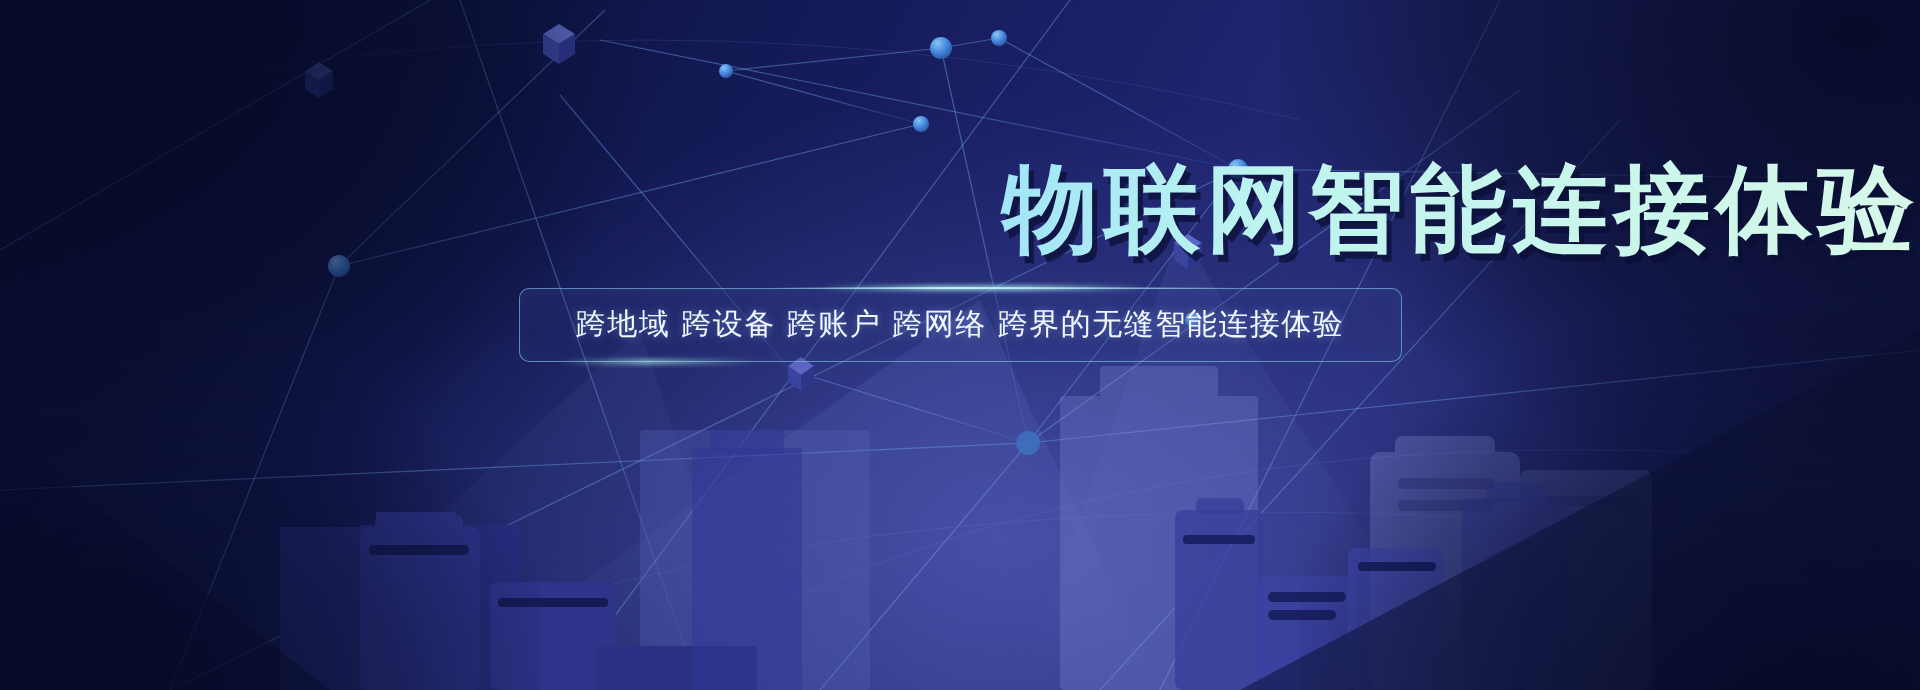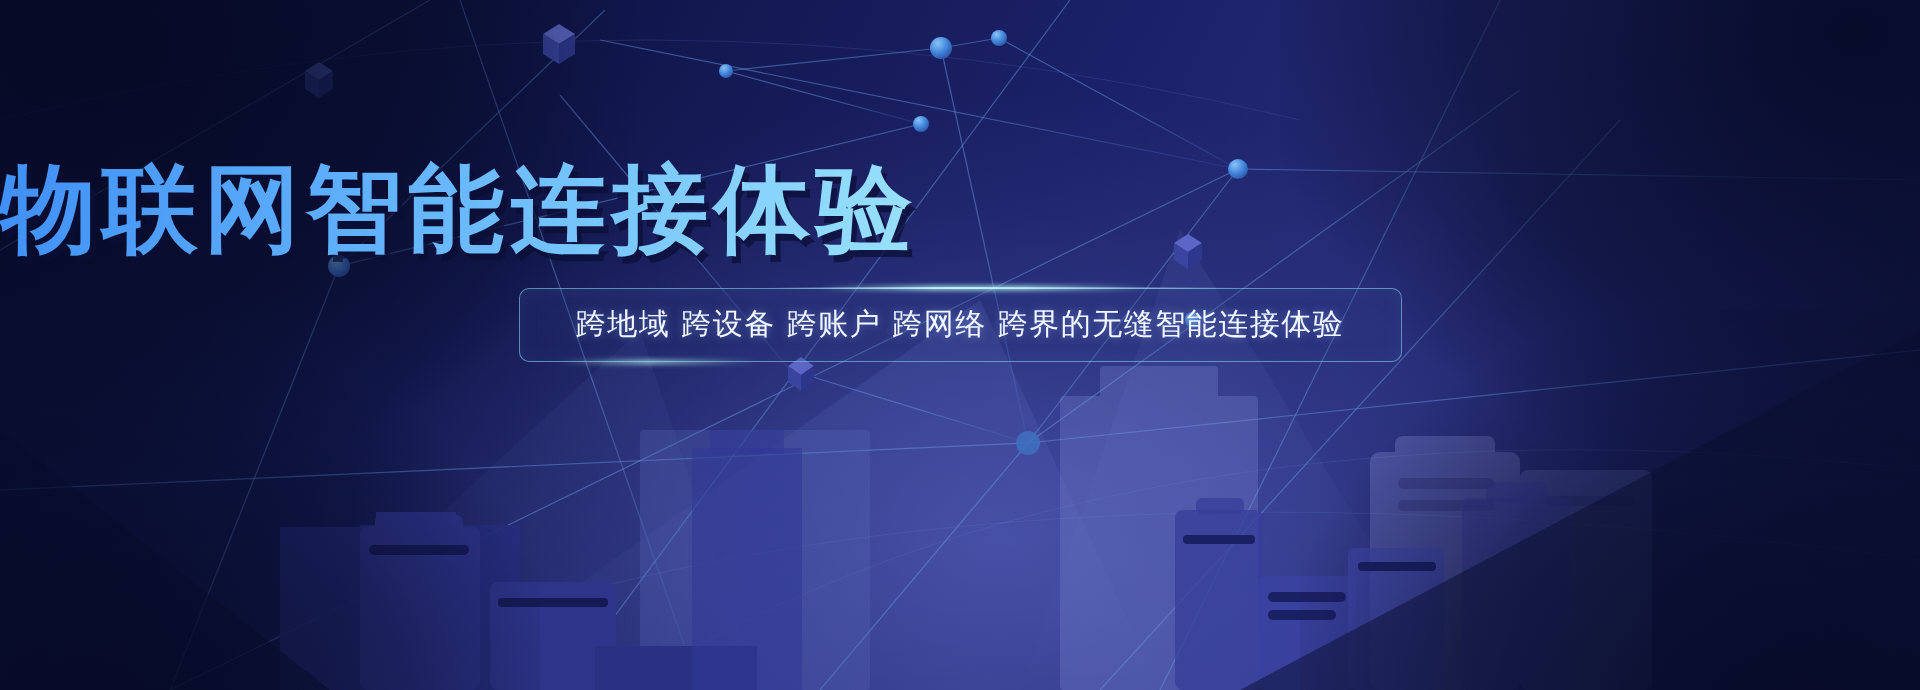--- a/index.html
+++ b/index.html
@@ -52,21 +52,21 @@
     position: absolute;
     left: 0; top: 0;
     width: 1920px; height: 690px;
   }
 
   
   .content {
     position: absolute;
     left: 0; top: 0;
     width: 1920px;
-    text-align: left;
+    text-align: right;
   }
   .title {
     margin: 0;
     padding-top: 158px;
     font-size: 96px;
     font-weight: 700;
     letter-spacing: 6px;
     line-height: 1.08;
     background: linear-gradient(100deg, #3d8df5 0%, #63b4fb 22%, #93ddfa 46%, #bdf4ef 66%, #cdf7ea 88%, #d7f8e9 100%);
     -webkit-background-clip: text;

